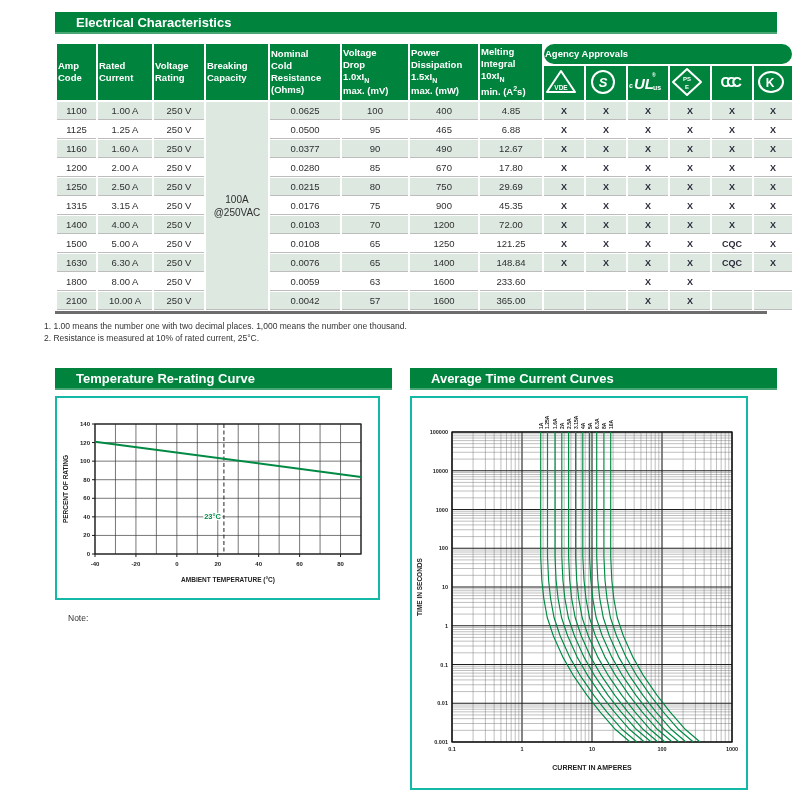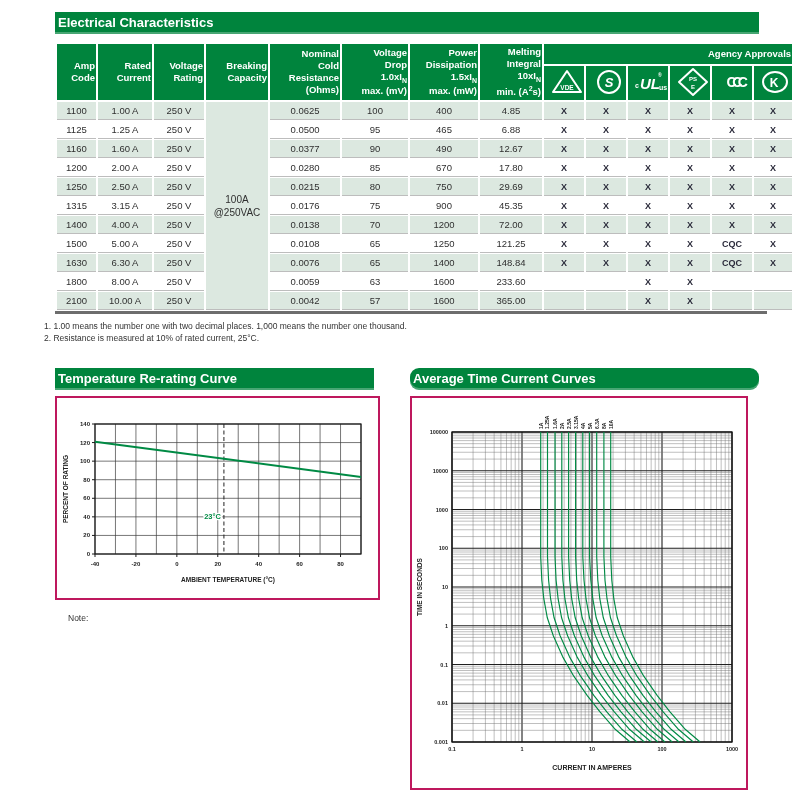--- a/index.html
+++ b/index.html
@@ -1,37 +1,37 @@
 <!DOCTYPE html>
 <html><head>
 <meta charset="utf-8">
 <style>
   html,body{margin:0;padding:0;background:#fff;}
   .page{position:relative;width:800px;height:800px;background:#ffffff;overflow:hidden;
         font-family:"Liberation Sans","DejaVu Sans",sans-serif;color:#222;}
   .banner{position:absolute;background:#00843d;color:#fff;font-weight:bold;font-size:13px;
-          line-height:22px;height:22px;padding-left:3px;box-shadow:inset 0 -2px 0 rgba(255,255,255,.28);}
+          line-height:22px;height:22px;padding-left:21px;box-shadow:inset 0 -2px 0 rgba(255,255,255,.28);}
   .b1{left:55px;top:12px;width:701px;}
   .b2{left:55px;top:368px;width:316px;}
-  .b3{left:410px;top:368px;width:346px;border-radius:9px;}
+  .b3{left:410px;top:368px;width:346px;}
   .table-wrap{position:absolute;left:55px;top:42px;width:712px;border-bottom:3px solid #6d6d6d;}
   table.etable{border-collapse:separate;border-spacing:2px;table-layout:fixed;width:712px;}
-  .etable th{background:#00843d;color:#fff;font-size:9.5px;font-weight:bold;text-align:right;
+  .etable th{background:#00843d;color:#fff;font-size:9.5px;font-weight:bold;text-align:left;
              vertical-align:middle;padding:2px 1px;line-height:1.25;}
   .etable th sub{font-size:7px;}
   .etable th sup{font-size:7px;}
-  .etable th.agency-label{height:16px;}
+  .etable th.agency-label{height:16px;border-radius:10px;}
   .etable th.icon-cell{height:34px;padding:0;}
   .etable td{font-size:9.5px;color:#2f2f2f;text-align:center;vertical-align:middle;
              height:15px;padding:1px 2px;background:#fff;box-shadow:0 1px 0 #bdbdbd;}
   .etable tbody tr:nth-child(odd) td{background:#dce8e0;}
   .etable td.bc{background:#dce8e0 !important;font-size:10px;line-height:1.3;}
   .etable td.xmark{font-weight:bold;font-size:9px;color:#2a2a3a;}
   .notes{position:absolute;left:44px;top:321px;font-size:8.5px;line-height:1.4;color:#333;}
-  .chartbox{position:absolute;background:#fff;border:2px solid #be185d;}
+  .chartbox{position:absolute;background:#fff;border:2px solid #14b8a6;}
   .cb-left{left:55px;top:396px;width:321px;height:200px;}
   .cb-right{left:410px;top:396px;width:334px;height:390px;}
   .note2{position:absolute;left:48px;top:612px;width:330px;font-size:8.5px;line-height:1.45;color:#333;margin-left:20px;}
   svg text{font-family:"Liberation Sans","DejaVu Sans",sans-serif;}
 </style>
 </head>
 <body>
 
 <div class="page">
 
@@ -185,21 +185,21 @@
             <td class="xmark">X</td>
             <td class="xmark">X</td>
             <td class="xmark">X</td>
             <td class="xmark">X</td>
             <td class="xmark">X</td>
           </tr>
           <tr>
             <td>1400</td>
             <td>4.00 A</td>
             <td>250 V</td>
-            <td>0.0138</td>
+            <td>0.0103</td>
             <td>70</td>
             <td>1200</td>
             <td>72.00</td>
             <td class="xmark">X</td>
             <td class="xmark">X</td>
             <td class="xmark">X</td>
             <td class="xmark">X</td>
             <td class="xmark">X</td>
             <td class="xmark">X</td>
           </tr>

